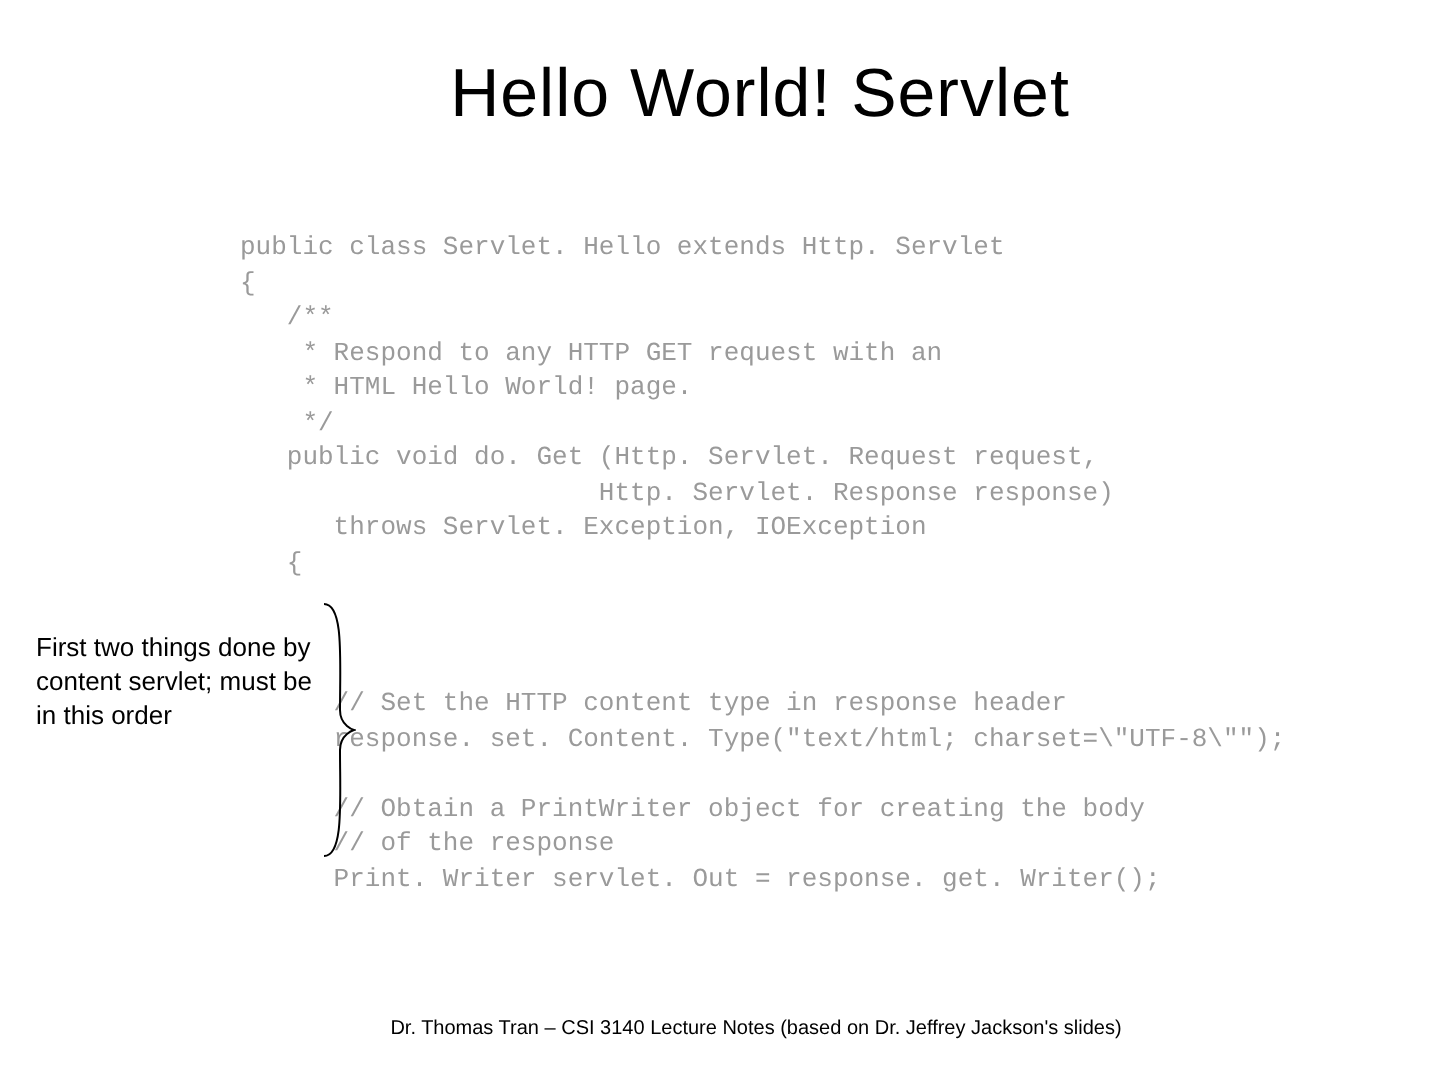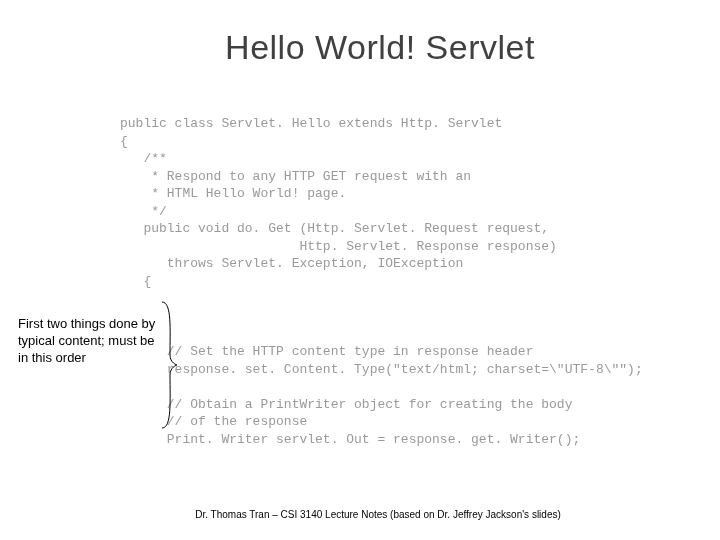--- a/index.html
+++ b/index.html
@@ -7,21 +7,21 @@
     width: 720px;
     height: 540px;
     background: #ffffff;
     font-family: Arial, Helvetica, sans-serif;
     position: relative;
     overflow: hidden;
   }
   .title {
     font-size: 34px;
     font-weight: 400;
-    color: #404040;
+    color: #000000;
     text-align: center;
     margin-top: 28px;
     margin-left: 40px;
     letter-spacing: 0.5px;
   }
   .code-block {
     position: absolute;
     top: 115px;
     left: 120px;
     font-family: "Courier New", Courier, monospace;
@@ -75,21 +75,21 @@
 
 
 
       // Set the HTTP content type in response header
       response. set. Content. Type("text/html; charset=\"UTF-8\"");
 
       // Obtain a PrintWriter object for creating the body
       // of the response
       Print. Writer servlet. Out = response. get. Writer();</pre>
 
-<div class="annotation">First two things done by typical content; must be in this order</div>
+<div class="annotation">First two things done by content servlet; must be in this order</div>
 
 <div class="brace">
   <svg width="18" height="130" viewBox="0 0 18 130">
     <path d="M 2 2 C 12 2 10 30 10 55 C 10 63 17 65 17 65 C 17 65 10 67 10 75 C 10 100 12 128 2 128" fill="none" stroke="#000" stroke-width="1"></path>
   </svg>
 </div>
 
 <div class="footer">Dr. Thomas Tran – CSI 3140 Lecture Notes (based on Dr. Jeffrey Jackson's slides)</div>
 
 </body></html>

